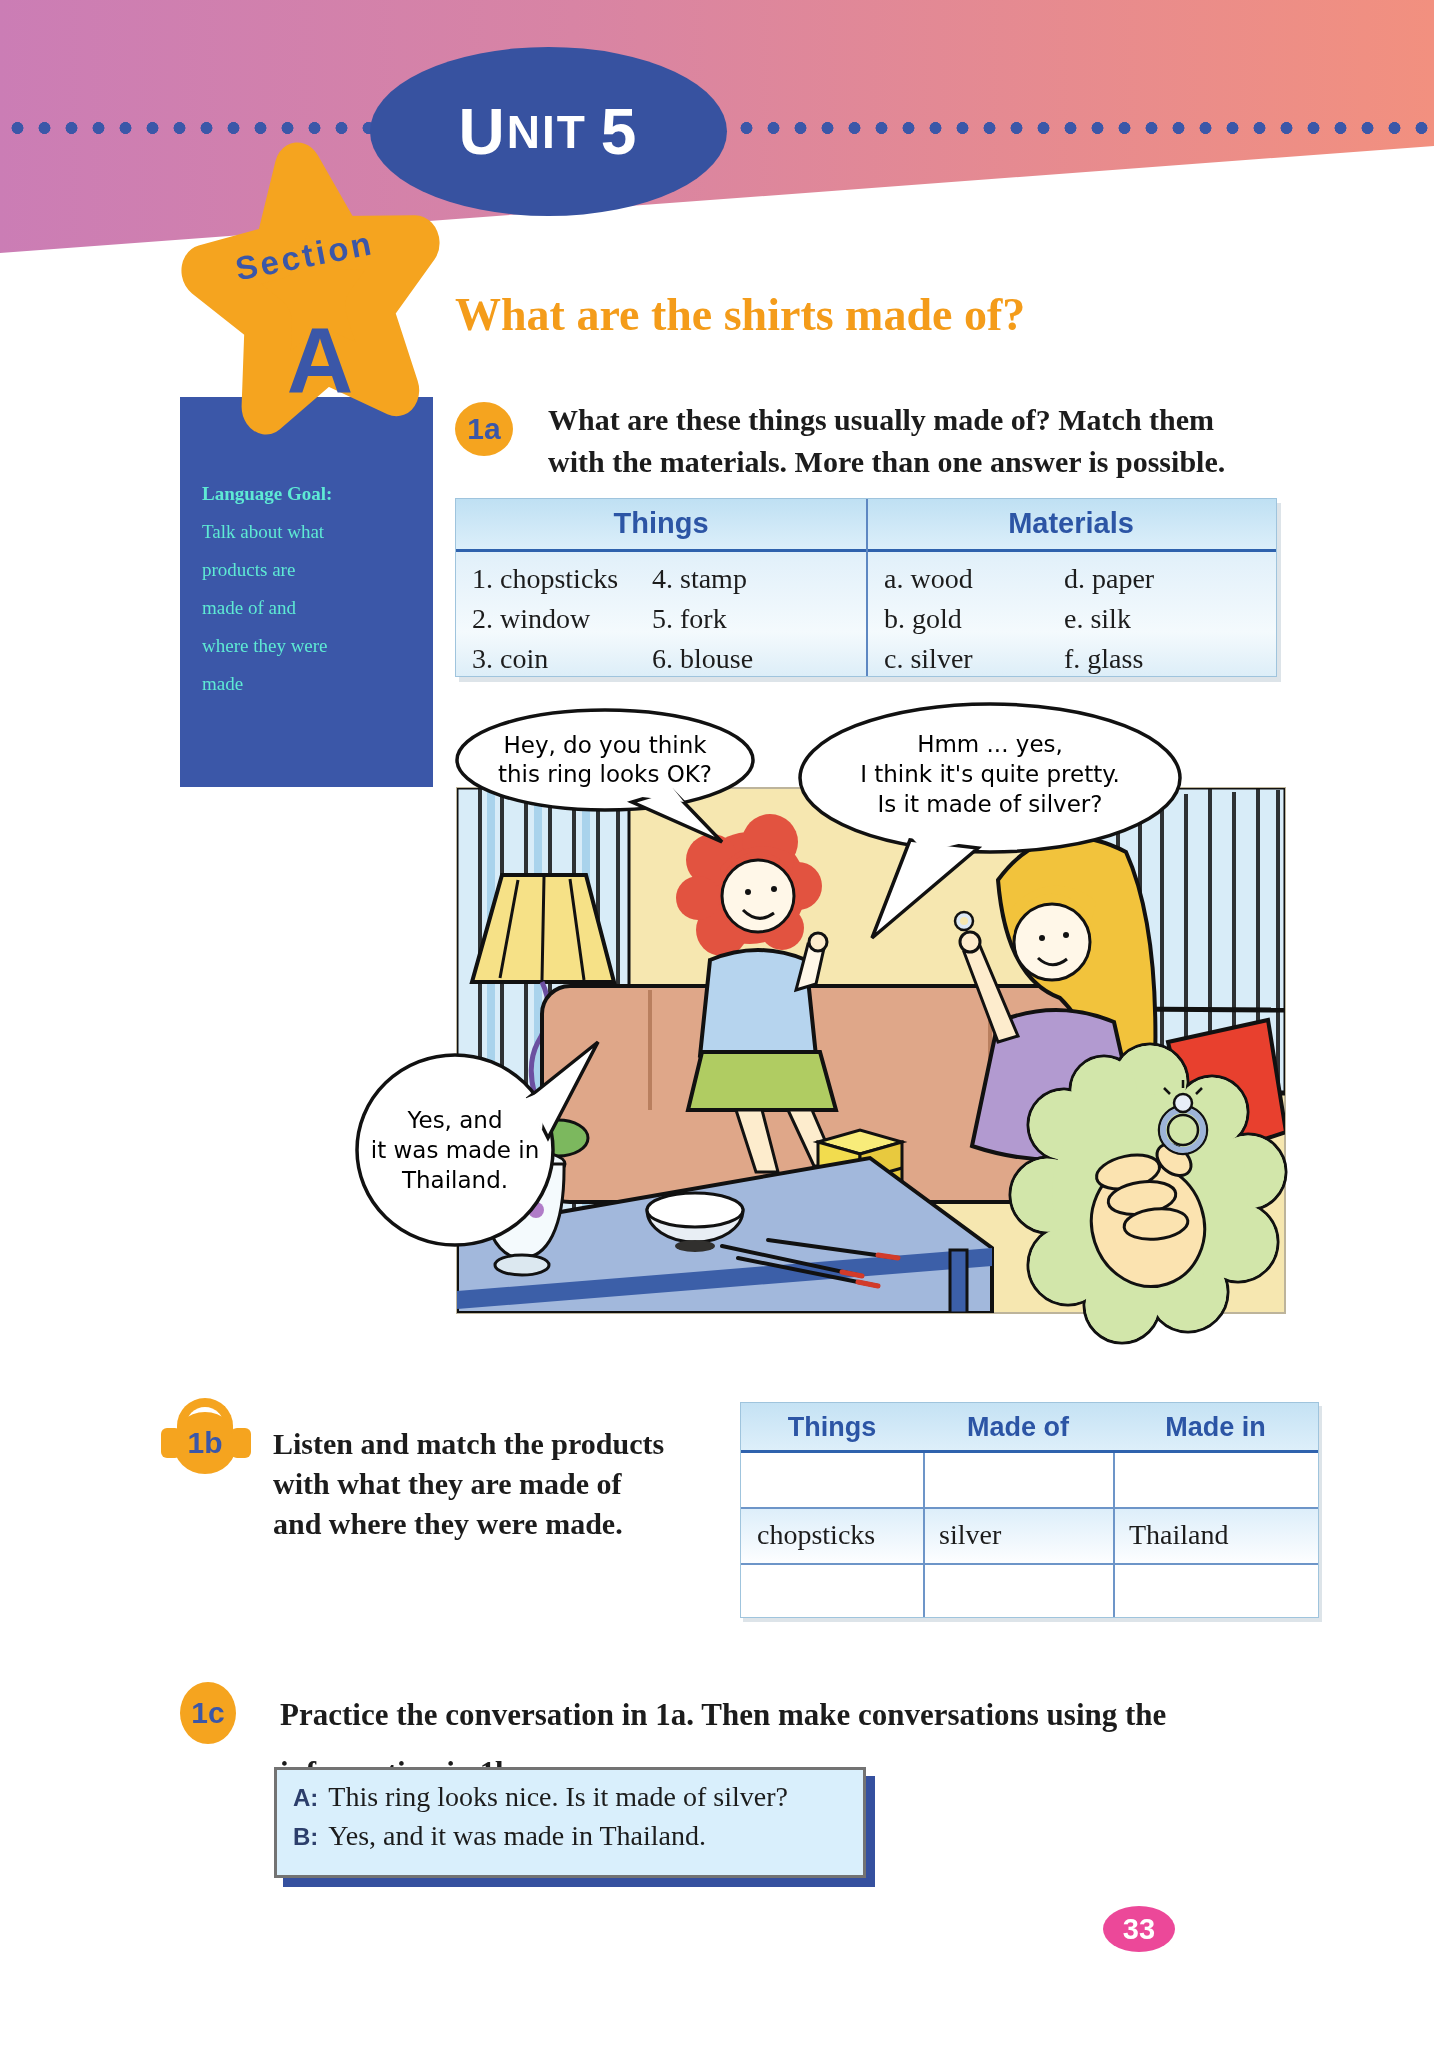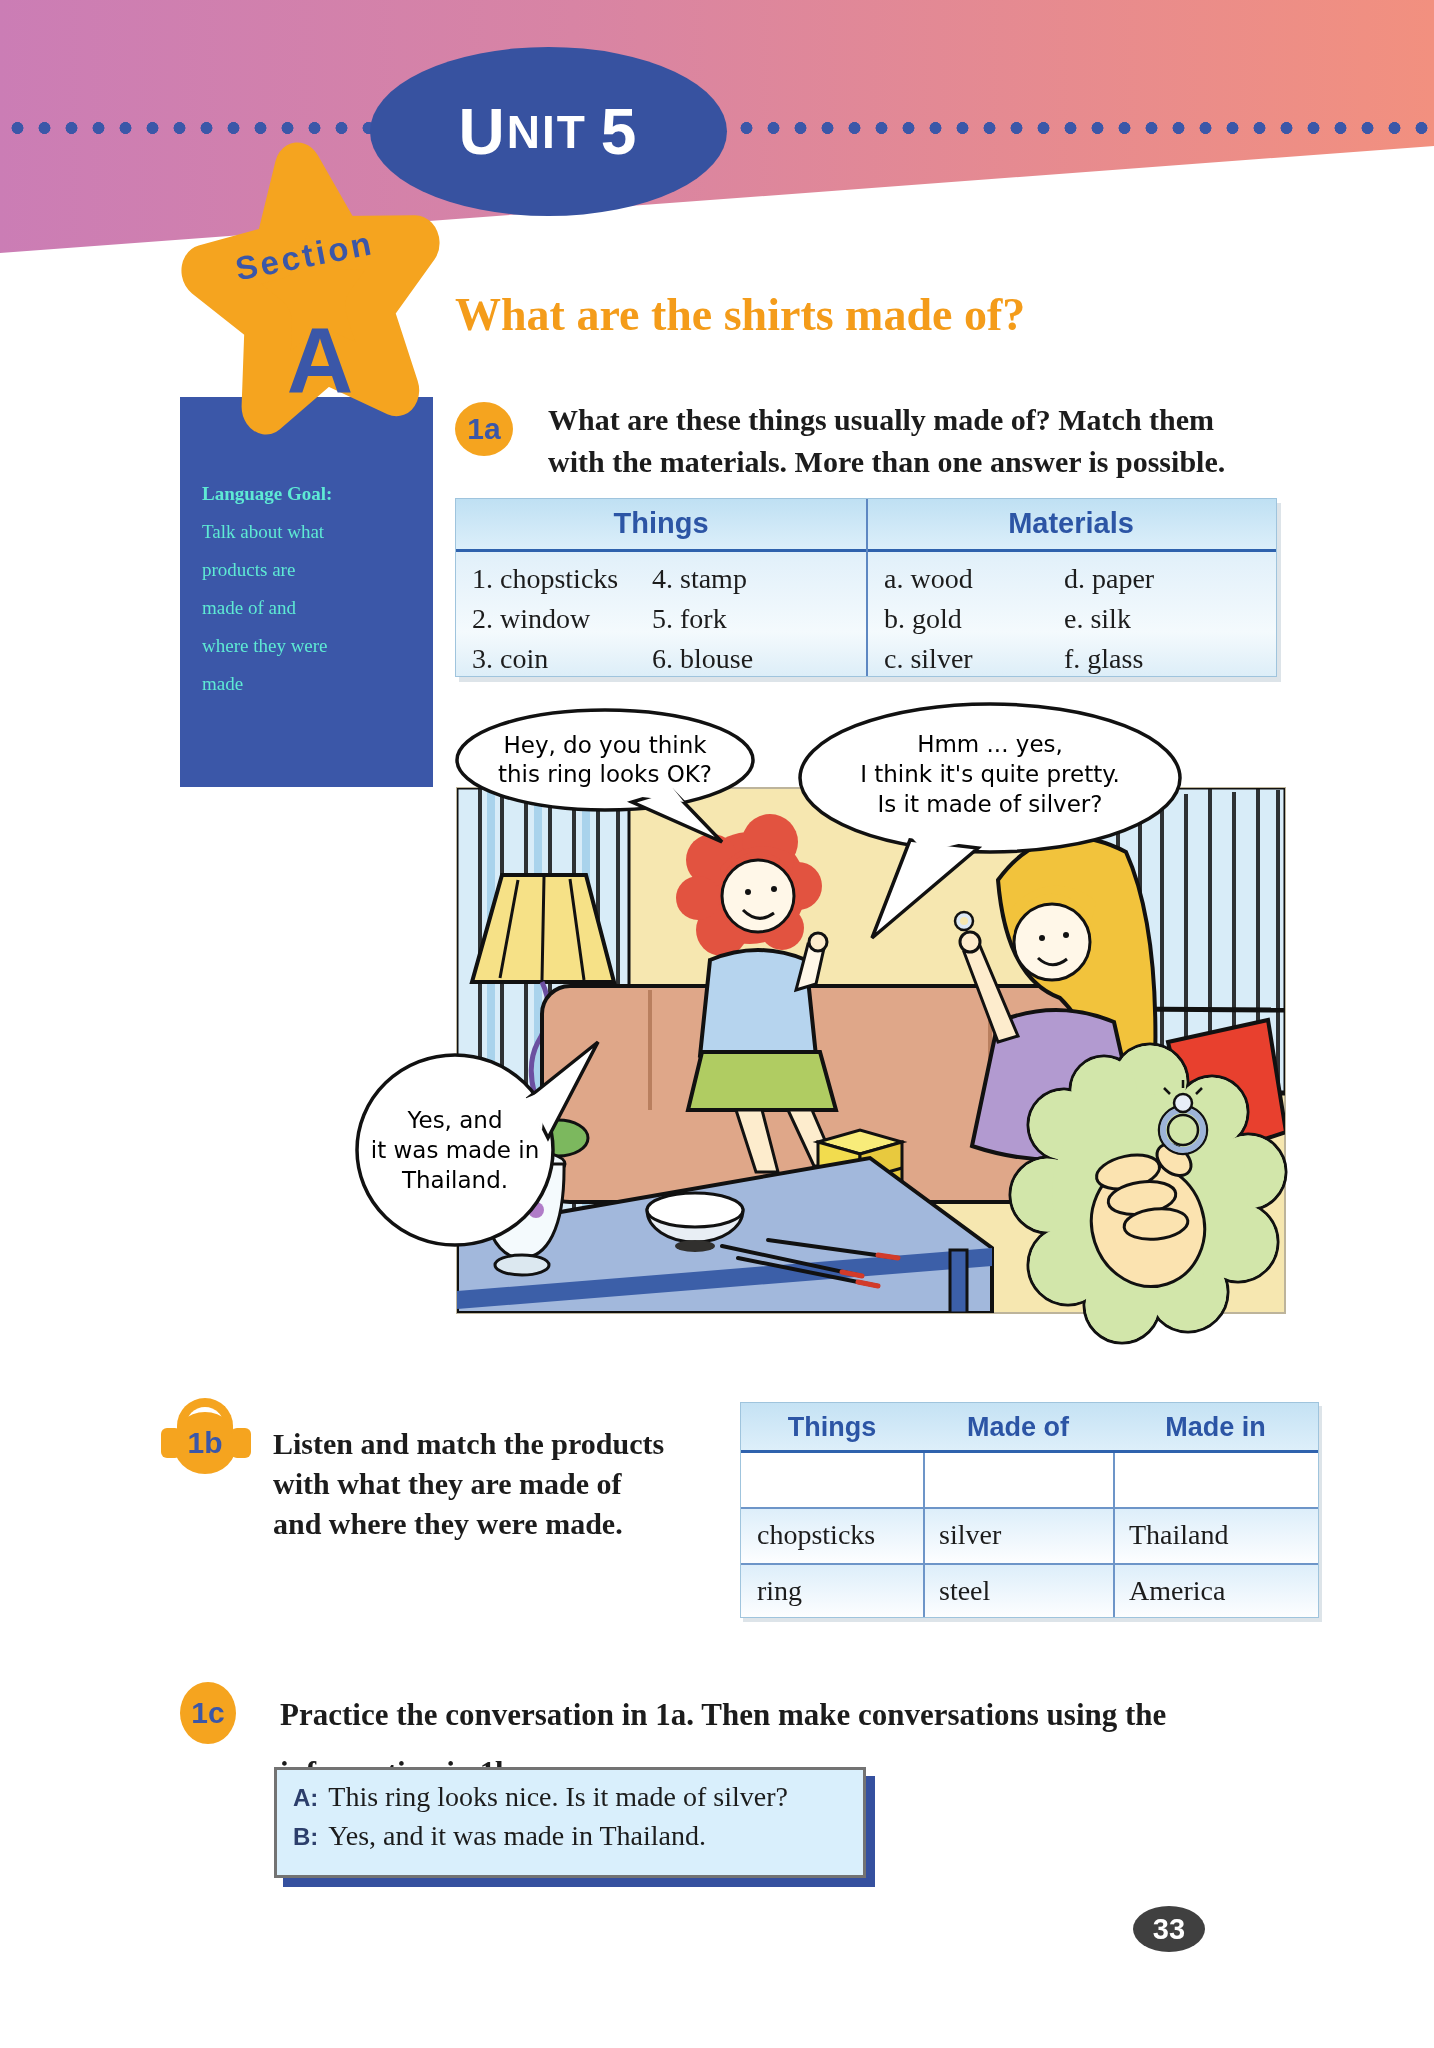--- a/index.html
+++ b/index.html
@@ -80,21 +80,21 @@
   #table1b .c0{left:16px;} #table1b .c1{left:198px;} #table1b .c2{left:388px;}
   #table1b .rsep{position:absolute;left:0;width:100%;height:2px;background:#6d95c8;}
 
   
   #badge-1c{left:180px;top:1682px;width:56px;height:62px;}
   #task1c-text{left:280px;top:1686px;width:1010px;font-weight:bold;font-size:31px;line-height:58px;}
   #dialog{left:274px;top:1767px;width:592px;height:111px;background:#d9effc;border:3px solid #737373;
           box-shadow:9px 9px 0 #35509f;box-sizing:border-box;padding:8px 0 0 16px;}
   #dialog .line{font-size:28px;line-height:38px;white-space:nowrap;}
   #dialog .spk{font-family:"Liberation Sans",sans-serif;font-weight:bold;font-size:24px;color:#2c3e6b;margin-right:10px;}
-  #pagenum{left:1133px;top:1906px;width:72px;height:46px;background:#404040;border-radius:50%;
+  #pagenum{left:1103px;top:1906px;width:72px;height:46px;background:#ec4899;border-radius:50%;
            display:flex;align-items:center;justify-content:center;color:#fff;
            font-family:"Liberation Sans",sans-serif;font-weight:bold;font-size:29px;}
 </style>
 </head>
 <body>
 
 <div id="page">
 
   <div id="band" class="abs"></div>
   <div id="dots" class="abs"></div>
@@ -349,25 +349,20 @@
     <div>with what they are made of</div>
     <div>and where they were made.</div>
   </div>
 
   <div id="table1b" class="abs">
     <div class="row" style="top:106px;text-align:center;">
       <div class="c c0">chopsticks</div>
       <div class="c c1">silver</div>
       <div class="c c2">Thailand</div>
     </div>
-    <div class="row" style="top:162px;height:52px;">
-      <div class="c c0">ring</div>
-      <div class="c c1">steel</div>
-      <div class="c c2">America</div>
-    </div>
     <div class="rsep" style="top:104px;"></div>
     <div class="rsep" style="top:160px;"></div>
     <div class="vd" style="left:182px;"></div>
     <div class="vd" style="left:372px;"></div>
     <div class="hdr">
       <div class="hc hc0">Things</div>
       <div class="hc hc1">Made of</div>
       <div class="hc hc2">Made in</div>
     </div>
   </div>

